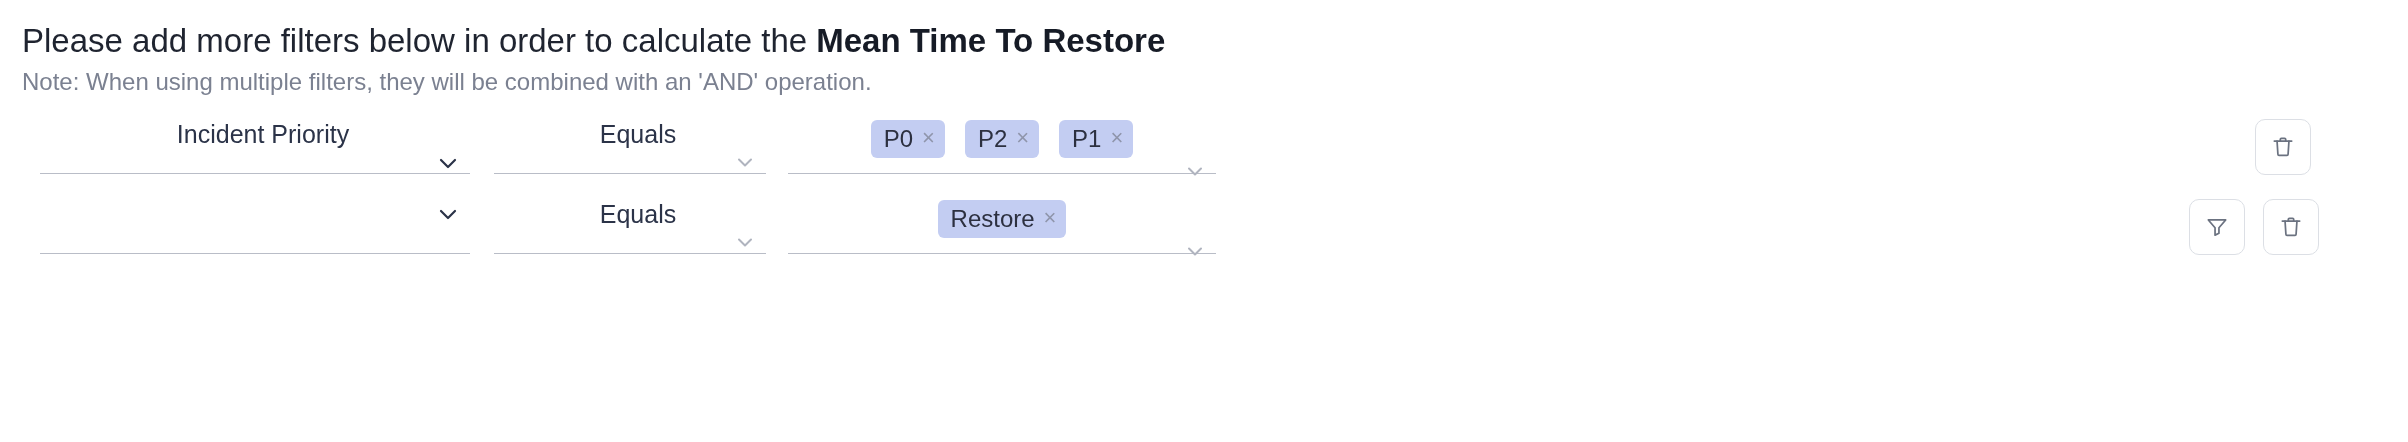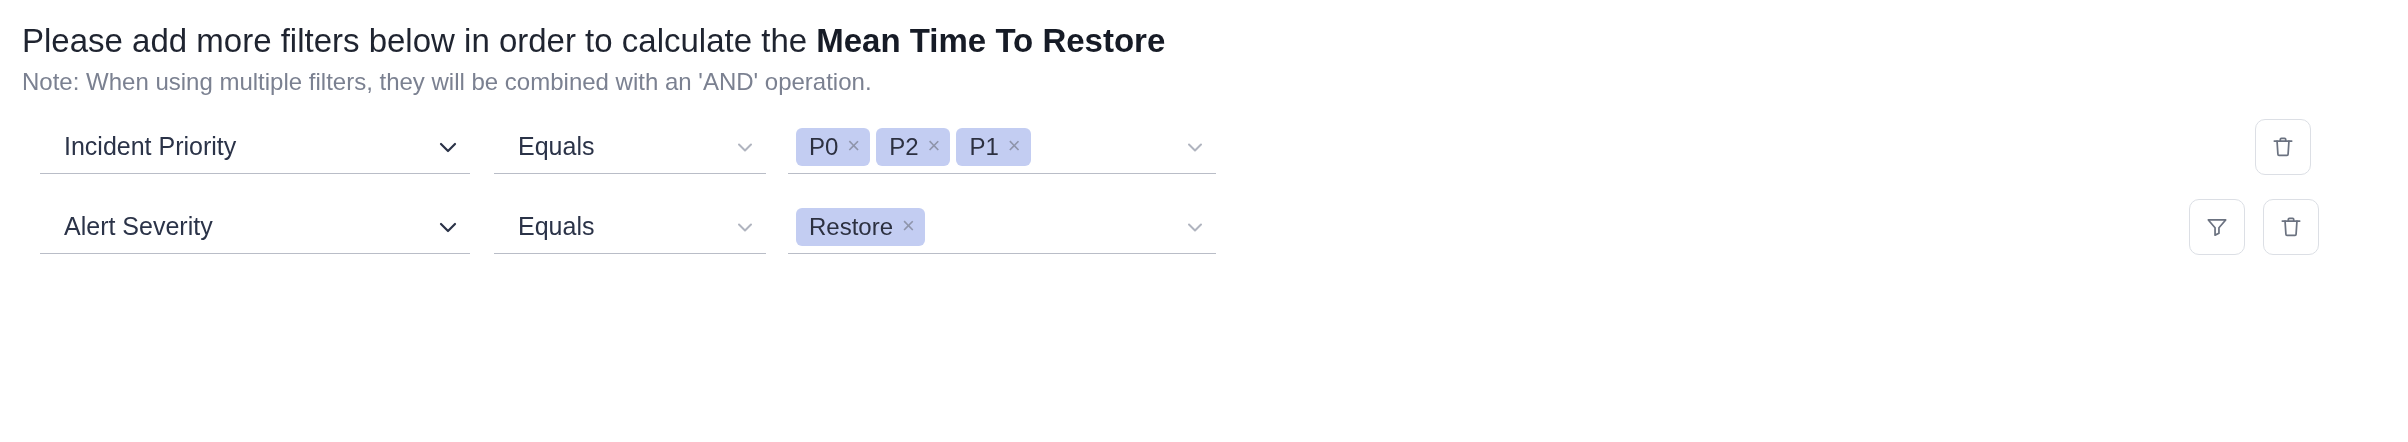--- a/index.html
+++ b/index.html
@@ -61,20 +61,21 @@
   .field {
     position: relative;
     box-sizing: border-box;
     border-bottom: 1.5px solid #b9bdc7;
     height: 54px;
     display: flex;
     align-items: center;
     padding: 0 8px 0 24px;
     cursor: pointer;
     background: transparent;
+    flex-direction: column;
   }
   .field.attribute {
     margin-left: 40px;
     width: 430px;
   }
   .field.operator {
     margin-left: 24px;
     width: 272px;
   }
   .field.values {
@@ -96,21 +97,21 @@
     flex: 0 0 auto;
     display: block;
   }
   .chev.strong-chev path { stroke: #2b3348; stroke-width: 2.2; }
   .chev.weak-chev path  { stroke: #b0b4bf; stroke-width: 2.0; }
 
   
   .chips {
     display: flex;
     align-items: center;
-    gap: 6px;
+    gap: 20px;
     flex: 1 1 auto;
     min-width: 0;
   }
   .chip {
     display: inline-flex;
     align-items: center;
     gap: 9px;
     background: #c3cdf2;
     border-radius: 6px;
     height: 38px;
@@ -212,21 +213,20 @@
             <path d="M6.5 6.5l.8 12.2a1 1 0 0 0 1 .95h7.4a1 1 0 0 0 1-.95l.8-12.2"></path>
           </svg>
         </button>
       </div>
 
     </div>
 
     <div class="filter-row">
 
       <div class="field attribute">
-        <span class="field-text">Alert Severity</span>
         <svg class="chev strong-chev" width="28" height="28" viewBox="0 0 28 28" fill="none">
           <path d="M7 11 L14 18 L21 11" stroke-linecap="round" stroke-linejoin="round"></path>
         </svg>
       </div>
 
       <div class="field operator">
         <span class="field-text">Equals</span>
         <svg class="chev weak-chev" width="26" height="26" viewBox="0 0 26 26" fill="none">
           <path d="M7 10.5 L13 16.5 L19 10.5" stroke-linecap="round" stroke-linejoin="round"></path>
         </svg>

